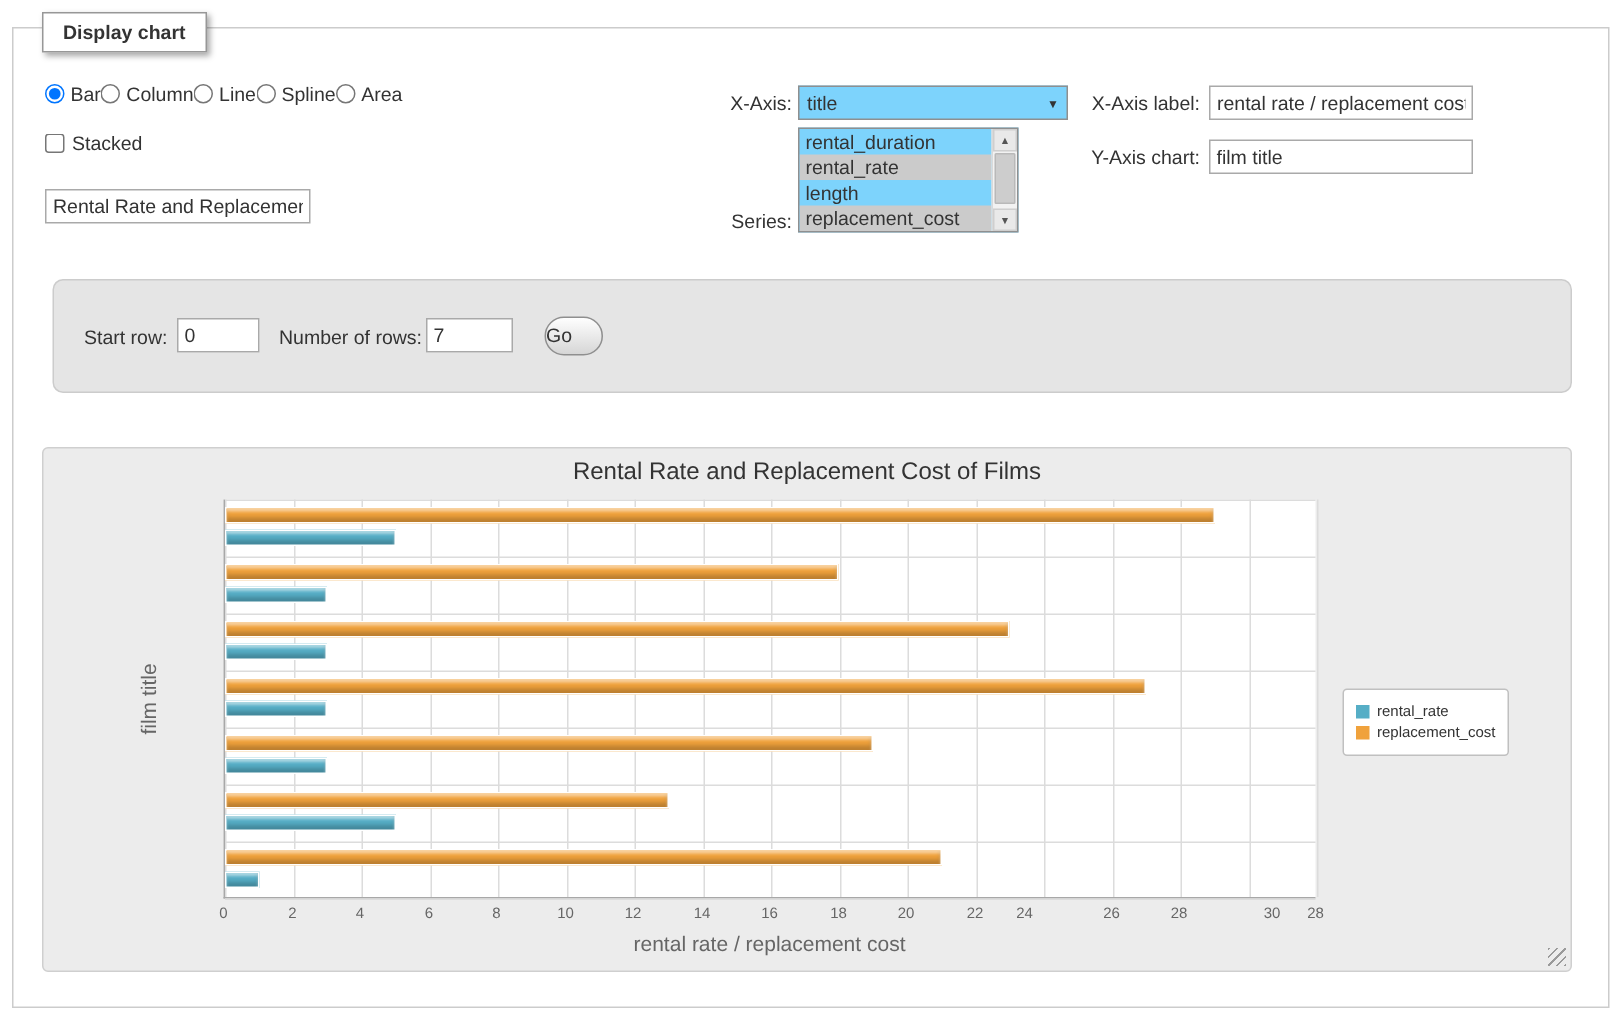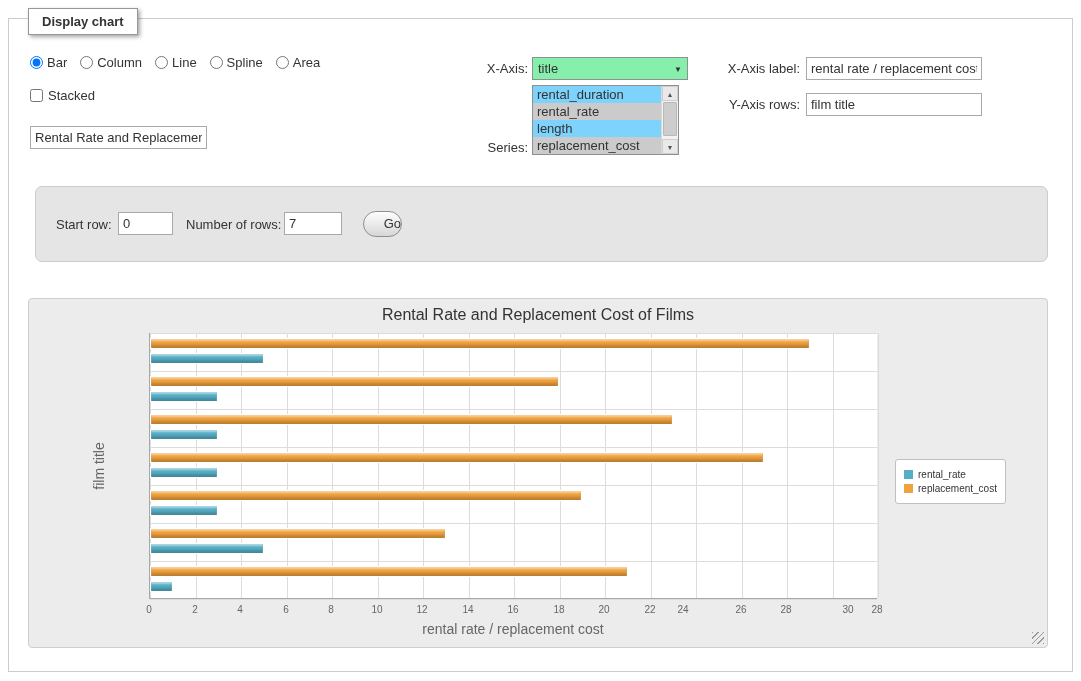--- a/index.html
+++ b/index.html
@@ -8,49 +8,49 @@
   .page { position: relative; width: 1081px; height: 681px; background: #fff; overflow: hidden; }
 
   .fieldset-border { position: absolute; left: 8px; top: 18px; width: 1065px; height: 654px;
     border: 1px solid #ccc; background: #fff; }
   .legend-box { position: absolute; left: 28px; top: 8px; background: #fff; border: 1px solid #979797;
     padding: 5px 13px; font-weight: bold; font-size: 13px; box-shadow: 2px 2px 4px rgba(0,0,0,0.35); z-index: 5; }
 
   .lbl { position: absolute; font-size: 13px; color: #333; white-space: nowrap; }
   .lbl-right { text-align: right; }
 
-  .radio-row { position: absolute; left: 30px; top: 55px; display: flex; gap: 13px; align-items: center; }
+  .radio-row { position: absolute; left: 30px; top: 55px; display: flex; align-items: center; }
   .radio-item { display: flex; align-items: center; gap: 4px; cursor: default; }
   .stacked-row { position: absolute; left: 30px; top: 88px; display: flex; align-items: center; gap: 5px; }
 
   .ti { position: absolute; border: 1px solid #a9a9a9; height: 23px; font-size: 13px; padding: 0 4px;
     color: #333; font-family: inherit; background: #fff; }
 
-  .select-box { position: absolute; left: 532px; top: 57px; width: 156px; height: 23px; background: #86efac;
+  .select-box { position: absolute; left: 532px; top: 57px; width: 180px; height: 23px; background: #7dd3fc;
     border: 1px solid #8f8f8f; line-height: 21px; padding-left: 5px; }
   .select-arrow { position: absolute; right: 5px; top: 0; font-size: 8px; line-height: 23px; color: #333; }
 
   .listbox { position: absolute; left: 532px; top: 85px; width: 147px; height: 70px; background: #7dd3fc;
     border: 1px solid #8f8f8f; display: flex; overflow: hidden; }
   .listbox-options { flex: 1; overflow: hidden; }
   .listbox-option { height: 17px; line-height: 17px; padding-left: 4px; font-size: 13px; white-space: nowrap; }
   .listbox-option.selected { background: #cbcbcb; }
   .listbox-scrollbar { width: 17px; background: #f2f2f2; border-left: 1px solid #d9d9d9; position: relative; }
   .sb-btn { position: absolute; left: 0; right: 0; height: 15px; font-size: 7px; color: #555;
     text-align: center; line-height: 15px; background: #e9e9e9; border: 1px solid #cfcfcf; }
   .sb-up { top: 0; }
   .sb-down { bottom: 0; }
   .sb-thumb { position: absolute; top: 16px; left: 1px; right: 1px; height: 34px; background: #cdcdcd;
     border: 1px solid #b9b9b9; border-radius: 1px; }
 
   .rows-panel { position: absolute; left: 35px; top: 186px; width: 1013px; height: 76px;
     background: #e5e5e5; border: 1px solid #ccc; border-radius: 7px; }
   .go-btn { position: absolute; left: 327px; top: 24px; width: 39px; height: 26px; border: 1px solid #8f8f8f;
     border-radius: 13px; background: linear-gradient(#fefefe, #d6d6d6); font-size: 13px; color: #333;
-    text-align: right; line-height: 24px; cursor: pointer; font-family: inherit; }
+    text-align: left; line-height: 24px; cursor: pointer; font-family: inherit; }
 
   .chart-container { position: absolute; left: 28px; top: 298px; width: 1020px; height: 350px;
     background: #ececec; border: 1px solid #cfcfcf; border-radius: 4px; overflow: hidden; }
   .chart-title { position: absolute; top: 7px; left: 0; width: 100%; text-align: center;
     font-size: 16px; color: #333; }
   .plot-area { position: absolute; left: 120px; top: 34px; width: 728px; height: 266px; background: #fff;
     border-left: 1px solid #a8a8a8; border-bottom: 1px solid #a8a8a8; }
   .grid-v { position: absolute; top: 0; bottom: 0; width: 1px; background: #dcdcdc; }
   .grid-h { position: absolute; left: 0; right: 0; height: 1px; background: #dcdcdc; }
   .bar { position: absolute; left: 0; height: 11px; border: 1px solid #fff;
@@ -127,21 +127,21 @@
     <div class="listbox-scrollbar">
       <div class="sb-btn sb-up">▲</div>
       <div class="sb-thumb"></div>
       <div class="sb-btn sb-down">▼</div>
     </div>
   </div>
 
   <div class="lbl lbl-right" style="left:700px; top:61px; width:100px;">X-Axis label:</div>
   <input type="text" class="ti" style="left: 806px; top: 57px; width: 176px;" value="rental rate / replacement cost">
 
-  <div class="lbl lbl-right" style="left:700px; top:97px; width:100px;">Y-Axis rows:</div>
+  <div class="lbl lbl-right" style="left:700px; top:97px; width:100px;">Y-Axis chart:</div>
   <input type="text" class="ti" style="left: 806px; top: 93px; width: 176px;" value="film title">
 
   <div class="rows-panel">
     <div class="lbl" style="left:20px; top:30px;">Start row:</div>
     <input type="text" class="ti" style="left: 82px; top: 25px; width: 55px;" value="0">
     <div class="lbl" style="left:150px; top:30px;">Number of rows:</div>
     <input type="text" class="ti" style="left: 248px; top: 25px; width: 58px;" value="7">
     <button class="go-btn">Go</button>
   </div>
 

